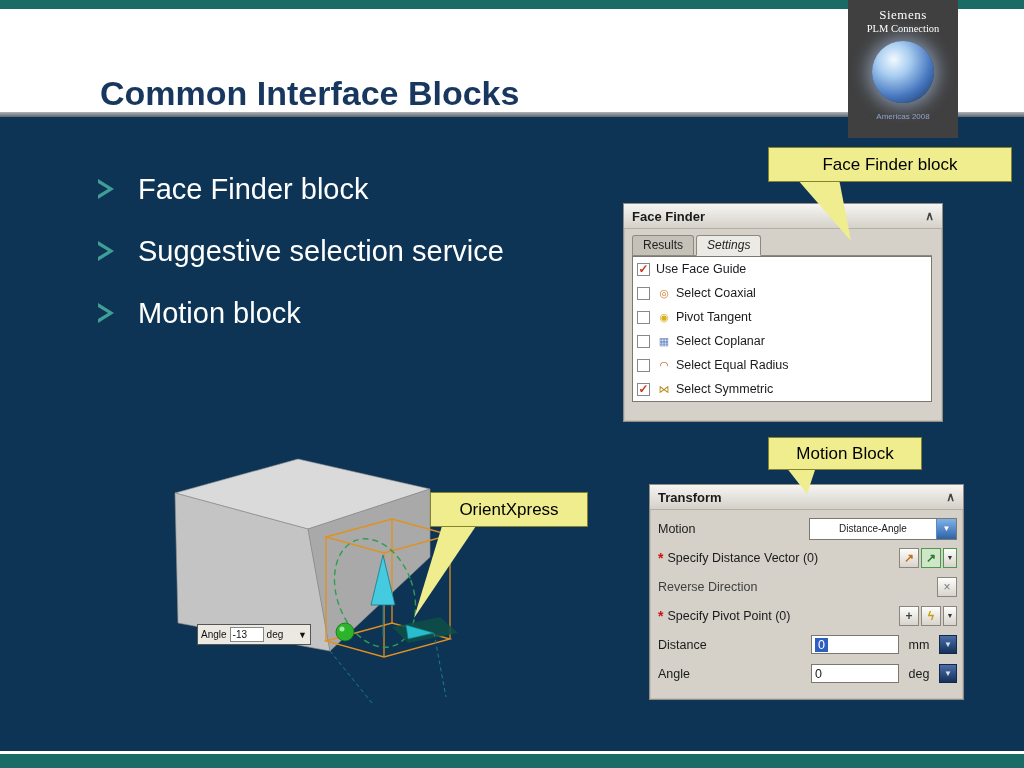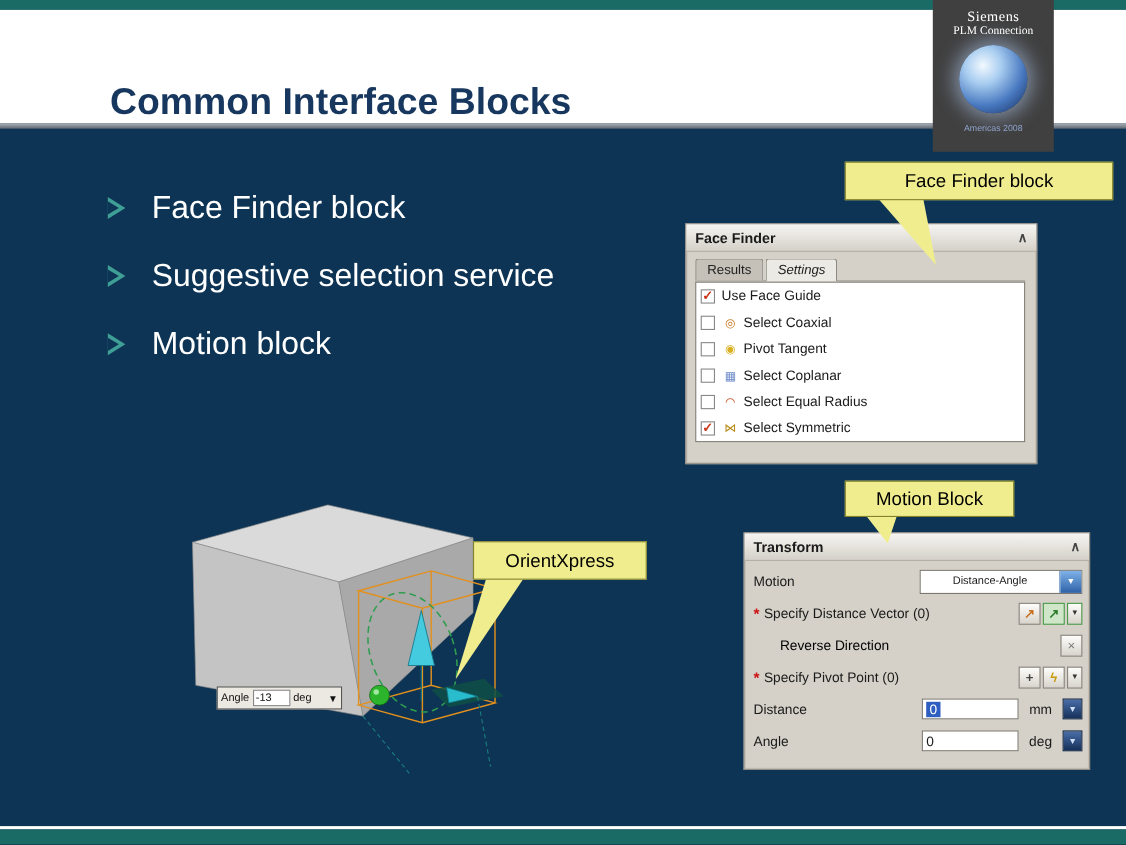--- a/index.html
+++ b/index.html
@@ -64,25 +64,25 @@
   .tab.active { background:#eceae4; border-bottom:1px solid #eceae4; margin-bottom:-1px;font-style:italic; }
   .ff-list { margin:0 8px; width:298px; background:#ffffff; border:1px solid #7c786f; }
   .ff-row { display:flex; align-items:center; height:24px; padding-left:4px; }
   .checkbox { width:13px; height:13px; box-sizing:border-box; background:#fff; border:1px solid #888;
     font-size:12px; line-height:11px; text-align:center; color:#cc3318; font-weight:bold; margin-right:6px; }
   .row-icon { width:16px; text-align:center; font-size:11px; margin-right:4px; }
   .ic-coaxial { color:#c87820; } .ic-tangent { color:#d8b020; } .ic-coplanar { color:#6a88c8; }
   .ic-eqrad { color:#c85020; } .ic-sym { color:#b88a18; }
   .ff-label { font-size:12.5px; }
 
-  .pnl-tr { left:676px; top:484px; width:313px; height:214px; }
+  .pnl-tr { left:649px; top:484px; width:313px; height:214px; }
   .tr-rows { padding:4px 6px 0 8px; }
   .t-row { height:29px; display:flex; align-items:center; }
   .t-label { font-size:12.5px; }
-  .t-label.dim { color:#000000;margin-left:24px; }
+  .t-label.dim { color:#404040; }
   .req { color:#cc1111; margin-right:4px; font-size:14px; font-weight:bold; }
   .dropdown { margin-left:auto; width:146px; height:20px; display:flex; border:1px solid #7c786f; background:#fff; }
   .dropdown-value { flex:1; text-align:center; font-size:10px; line-height:20px; }
   .dropdown-btn { width:19px; background:linear-gradient(#7fb2e8,#2d62a8); color:#fff; font-size:8px;
     display:flex; align-items:center; justify-content:center; border-left:1px solid #5a88c0; }
   .btn-group { margin-left:auto; display:flex; gap:2px; align-items:center; }
   .icon-btn { width:20px; height:20px; box-sizing:border-box; border:1px solid #8a867e;
     background:linear-gradient(#fdfdfb,#d8d4cc); display:flex; align-items:center; justify-content:center;
     font-size:12px; }
   .icon-btn.active { background:#cfe6c8; border-color:#4a9a4a; }

